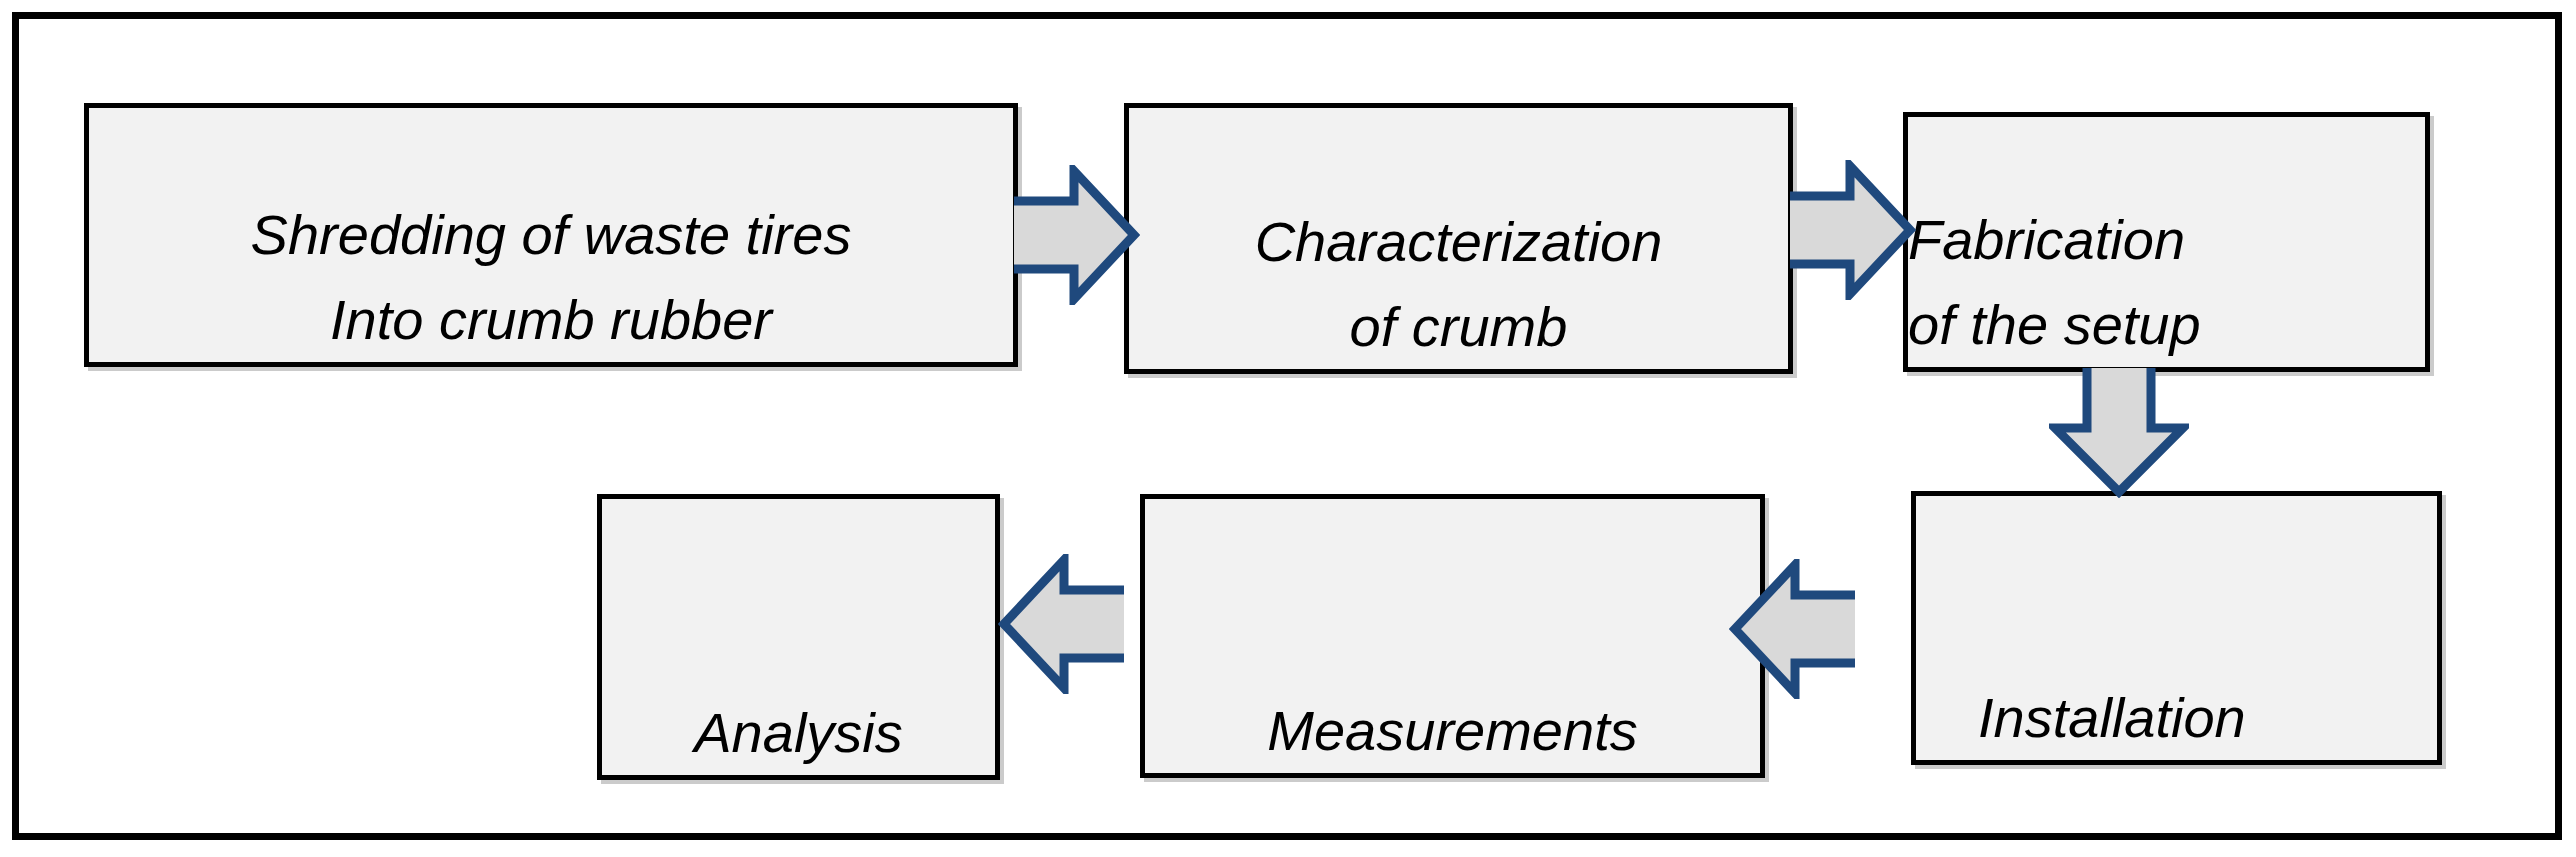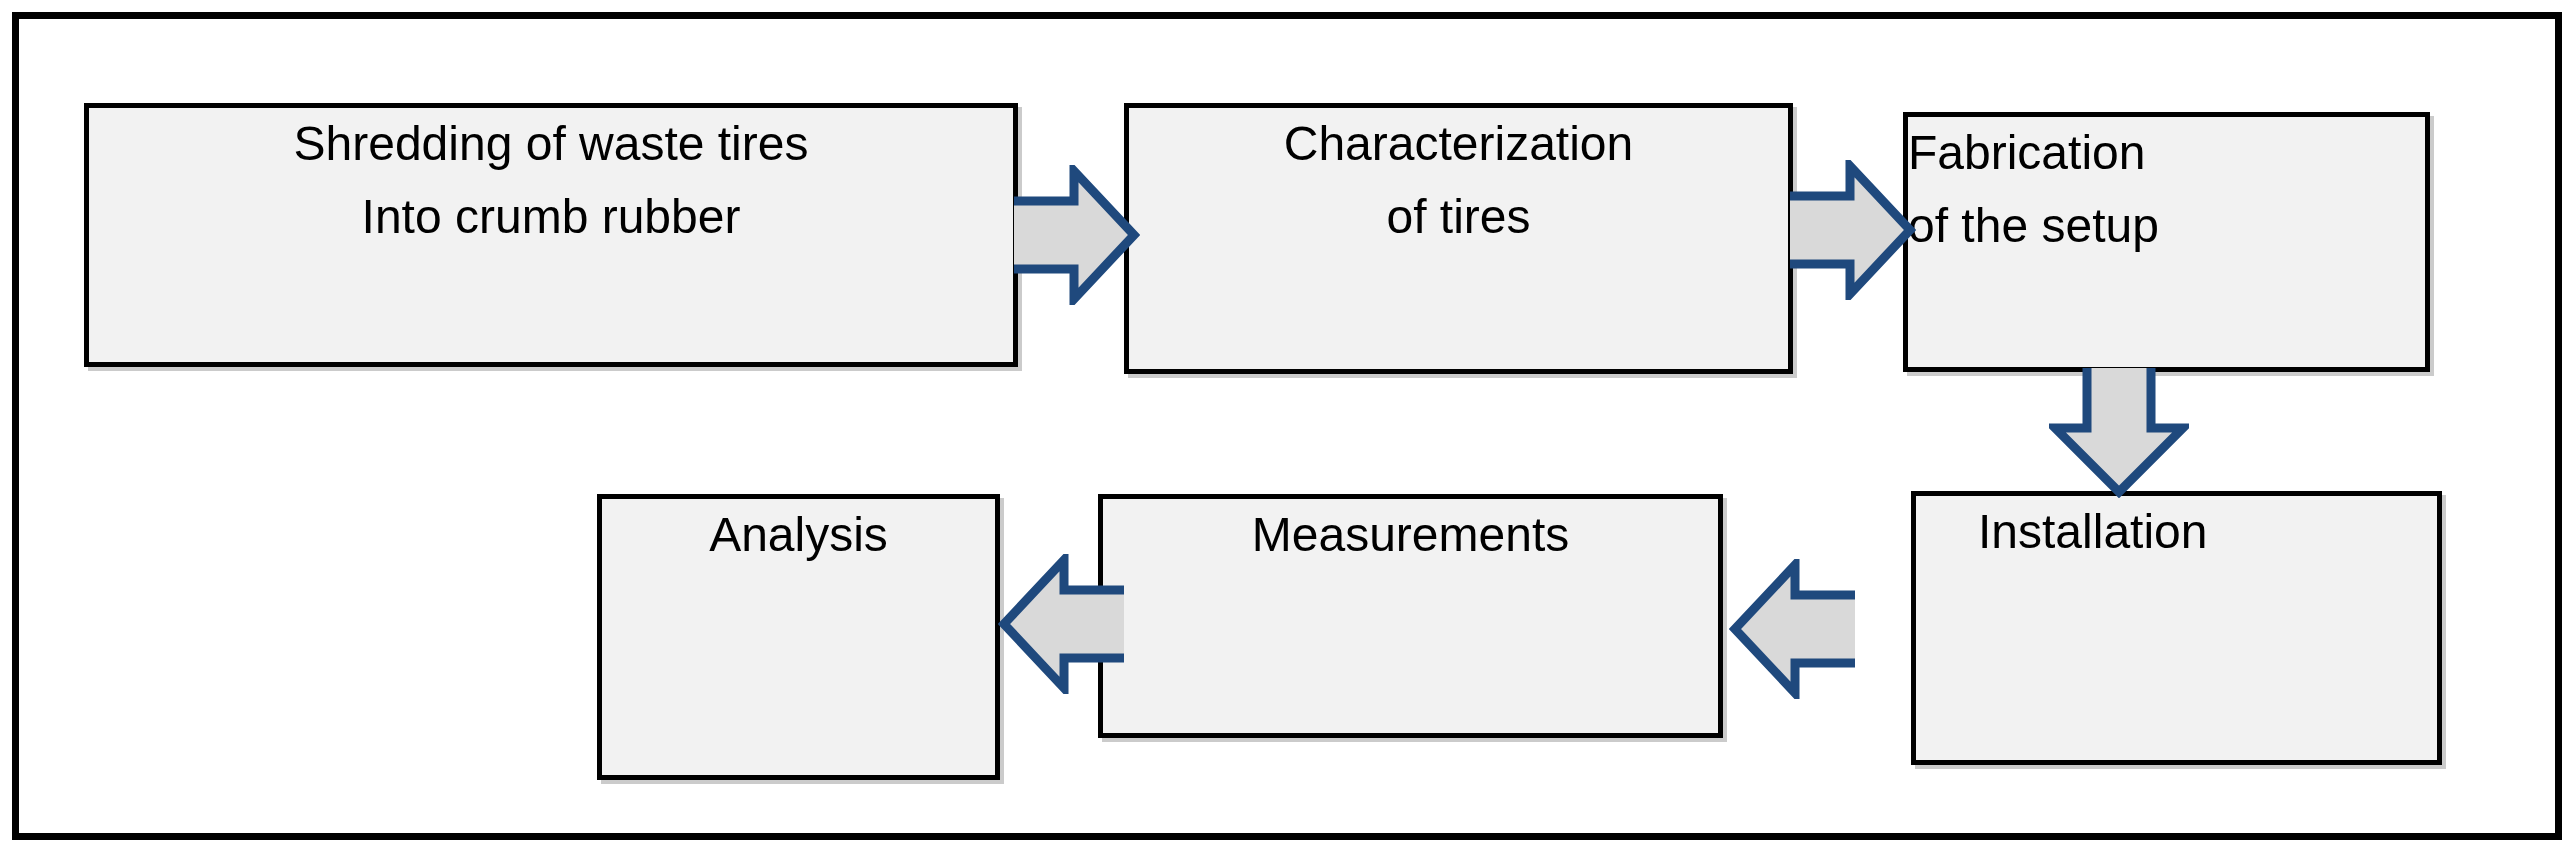--- a/index.html
+++ b/index.html
@@ -22,31 +22,32 @@
   .frame{
     position:absolute;left:12px;top:12px;width:2550px;height:828px;
     box-sizing:border-box;border:7px solid var(--frame-border);
   }
   .node{
     position:absolute;
     box-sizing:border-box;
     background:var(--box-fill);
     border:5px solid var(--box-border);
     box-shadow:4px 4px 0 rgba(140,140,140,.45);
-    display:flex;flex-direction:column;justify-content:flex-start;align-items:center;
-    font-size:48px;line-height:1.52;color:var(--text);
+    display:flex;flex-direction:column;justify-content:flex-end;align-items:center;
+    font-size:56px;line-height:1.52;color:var(--text);
     z-index:1;
+    font-style:italic;
   }
   .node .line{white-space:nowrap;}
   .node.align-left{align-items:flex-start;}
   #n-shredding      {left:84px;  top:103px; width:934px; height:264px;}
   #n-characterization{left:1124px;top:103px; width:669px; height:271px;}
   #n-fabrication    {left:1903px;top:112px; width:527px; height:260px; }
   #n-installation   {left:1911px;top:491px; width:531px; height:274px; padding-left:62px;}
-  #n-measurements   {left:1098px;top:494px; width:625px; height:244px;}
+  #n-measurements   {left:1140px;top:494px; width:625px; height:284px;}
   #n-analysis       {left:597px; top:494px; width:403px; height:286px;}
   .arrow{position:absolute;z-index:2;}
   .arrow polygon{fill:var(--arrow-fill);stroke:none;}
   .arrow polyline{fill:none;stroke:var(--arrow-border);stroke-width:9;stroke-linejoin:miter;}
   #a1{left:1010px;top:165px;}
   #a2{left:1786px;top:160px;}
   #a3{left:2049px;top:366px;}
   #a4{left:1729px;top:559px;}
   #a5{left:998px;top:554px;}
 </style>
@@ -56,21 +57,21 @@
 <div class="canvas">
   <div class="frame"></div>
 
   <div class="node" id="n-shredding">
     <span class="line">Shredding of waste tires</span>
     <span class="line">Into crumb rubber</span>
   </div>
 
   <div class="node" id="n-characterization">
     <span class="line">Characterization</span>
-    <span class="line">of tires</span>
+    <span class="line">of crumb</span>
   </div>
 
   <div class="node align-left" id="n-fabrication">
     <span class="line">Fabrication</span>
     <span class="line">of the setup</span>
   </div>
 
   <div class="node align-left" id="n-installation">
     <span class="line">Installation</span>
   </div>

